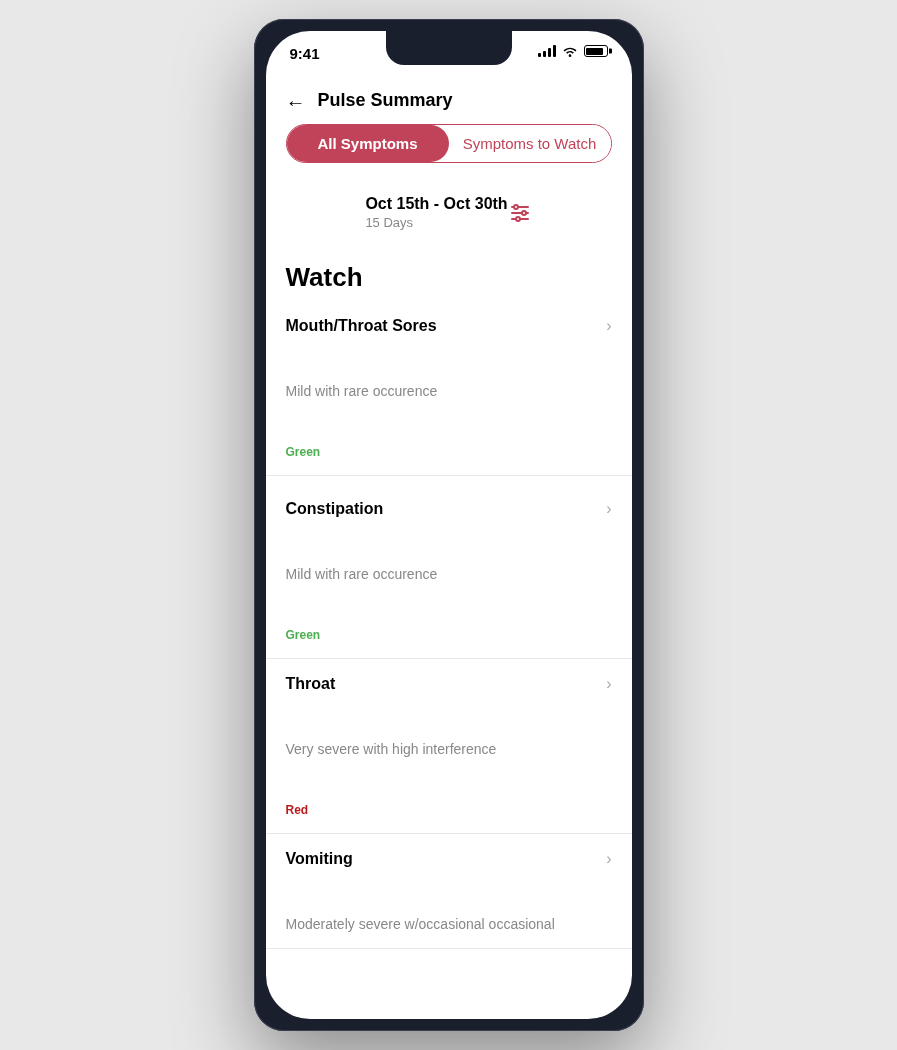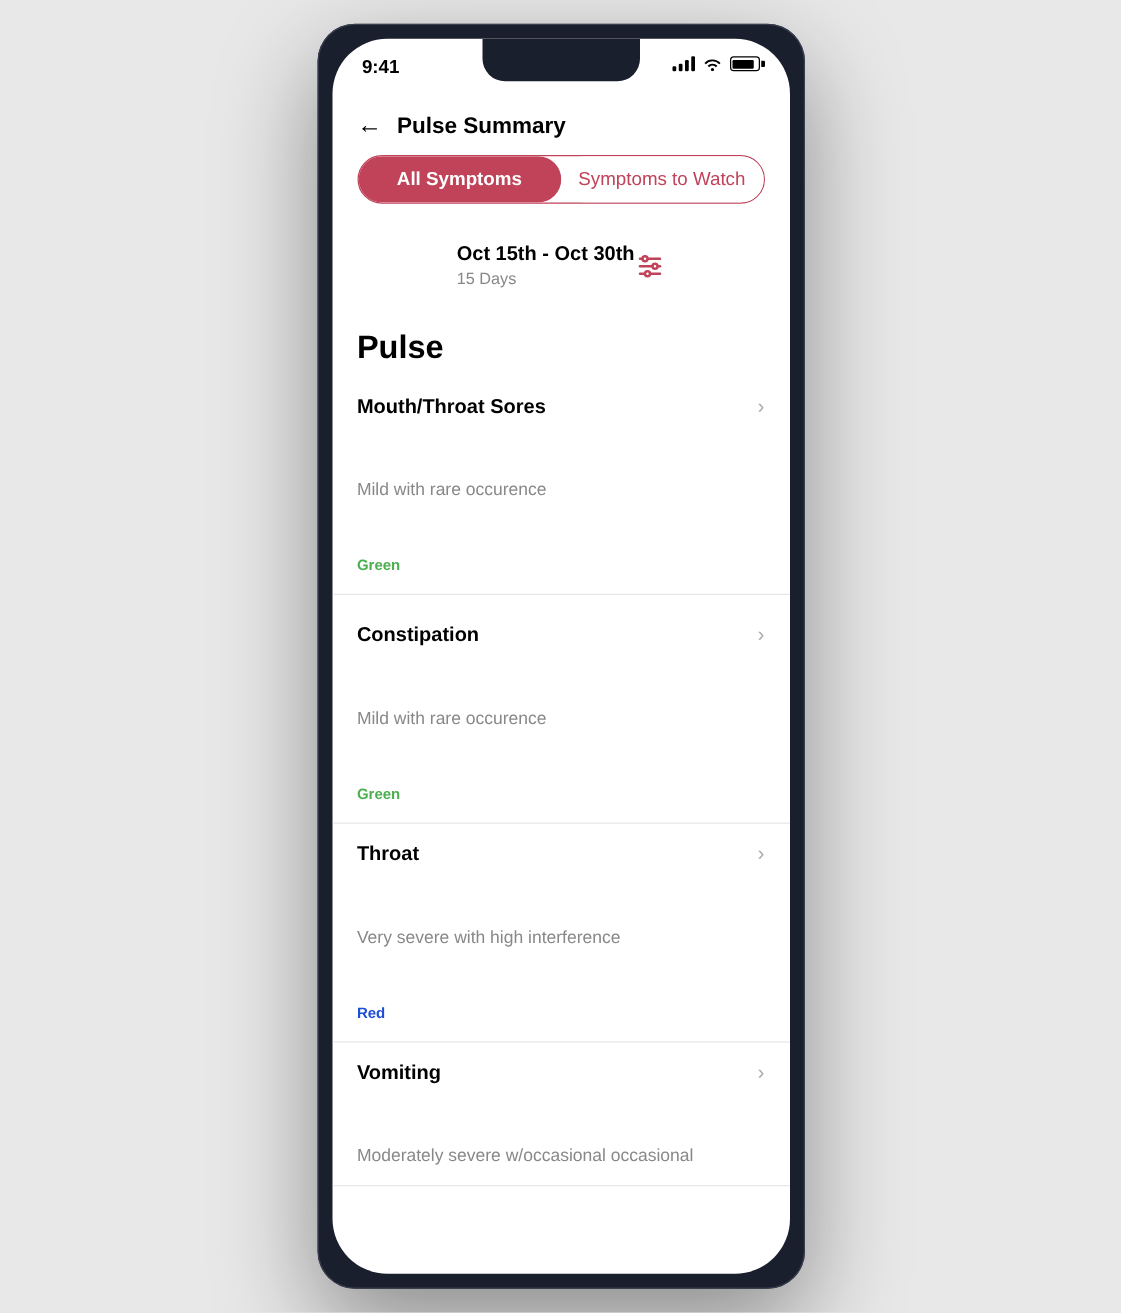--- a/index.html
+++ b/index.html
@@ -249,21 +249,21 @@
       margin-top: 4px;
     }
 
     .symptom-status {
       font-size: 12px;
       font-weight: 700;
       margin-top: 2px;
     }
 
     .status-green { color: #4caf50; }
-    .status-red { color: #1d4ed8; }
+    .status-red { color: #b91c1c; }
 
     
     .section-gap {
       height: 8px;
     }
   </style>
 </head>
 <body>
 
 <div class="phone-outer">
@@ -310,21 +310,21 @@
             <line x1="4" y1="4" x2="20" y2="4" stroke="#c0435a" stroke-width="2" stroke-linecap="round"></line>
             <circle cx="8" cy="4" r="2" fill="white" stroke="#c0435a" stroke-width="2"></circle>
             <line x1="4" y1="10" x2="20" y2="10" stroke="#c0435a" stroke-width="2" stroke-linecap="round"></line>
             <circle cx="16" cy="10" r="2" fill="white" stroke="#c0435a" stroke-width="2"></circle>
             <line x1="4" y1="16" x2="20" y2="16" stroke="#c0435a" stroke-width="2" stroke-linecap="round"></line>
             <circle cx="10" cy="16" r="2" fill="white" stroke="#c0435a" stroke-width="2"></circle>
           </svg>
         </div>
       </div>
 
-      <div class="section-heading">Pulse</div>
+      <div class="section-heading">Watch</div>
 
       <div class="symptom-item">
         <div class="symptom-item-row">
           <span class="symptom-name">Mouth/Throat Sores</span>
           <span class="chevron">›</span>
         </div>
         <div class="symptom-desc">Mild with rare occurence</div>
         <div class="symptom-status status-green">Green</div>
       </div>
 

